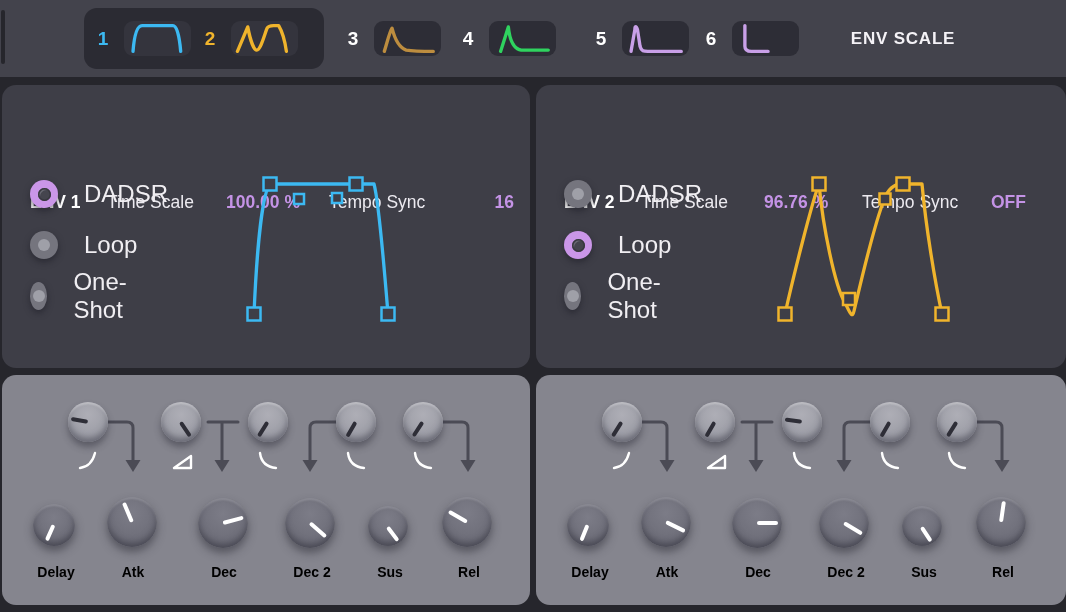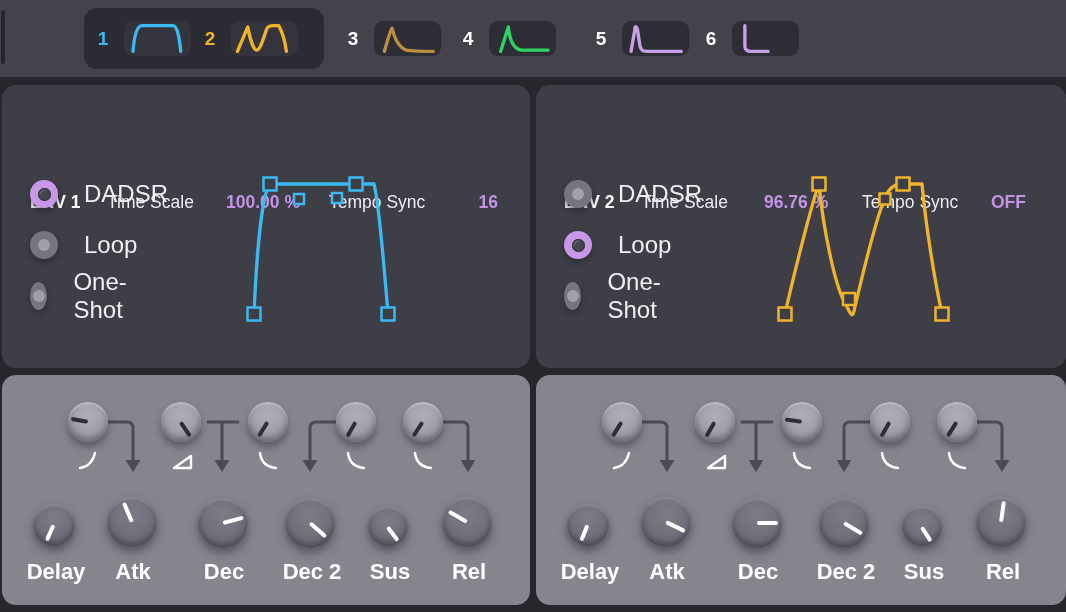--- a/index.html
+++ b/index.html
@@ -54,21 +54,21 @@
       background:radial-gradient(circle at 50% 32%, #aeaeb6, #999aa3 78%);
       box-shadow:0 5px 7px rgba(40,40,50,.45), inset 0 -4px 6px rgba(66,66,78,.55), inset 0 2px 2px rgba(255,255,255,.35);}
   .bk{background:radial-gradient(circle at 50% 32%, #7c7c87, #6b6b76 78%);
       box-shadow:0 5px 8px rgba(40,40,50,.5), inset 0 -4px 6px rgba(48,48,58,.55), inset 0 2px 2px rgba(255,255,255,.2);}
   .pointer{position:absolute;left:calc(50% - 1.8px);width:3.6px;border-radius:2px;transform-origin:50% 100%;}
   .tk .pointer{top:3px;height:17px;background:#2e2e37;}
   .bk .pointer{background:#fff;}
   .bk.big .pointer{top:4px;height:21px;width:4px;left:calc(50% - 2px);}
   .bk.small .pointer{top:4px;height:17px;}
   .knob-label{position:absolute;top:184px;height:26px;line-height:26px;text-align:right;
-              color:#ffffff;font-size:22px;font-weight:600;white-space:nowrap;transform:translateX(-50%);}
+              color:#000000;font-size:14px;font-weight:600;white-space:nowrap;transform:translateX(-50%);}
 </style>
 </head>
 <body>
 
 <div class="screen">
 
   <header class="topbar">
     <div class="left-accent"></div>
     <div class="tab-group"></div>
 
@@ -114,28 +114,29 @@
     </div>
     <div class="tab" style="left:702px">
       <span class="tab-num">6</span>
       <span class="thumb">
         <svg viewBox="0 0 52 26">
             <path d="M10,3 L10,19 C10,22 12,23 15,23 L28,23" stroke="#c9a0e8"></path>
           </svg>
       </span>
     </div>
 
+    <div class="env-scale">ENV SCALE</div>
   </header>
 
   <section class="panel main-panel p1">
     <span class="hdr title" style="left:28px">ENV 1</span>
     <span class="hdr" style="left:105px">Time Scale</span>
     <span class="hdr val" style="left:224px">100.00 %</span>
     <span class="hdr" style="left:327px">Tempo Sync</span>
-    <span class="hdr val" style="right:32px">16</span>
+    <span class="hdr val" style="right:16px">16</span>
 
     <div class="modes">
       <div class="mode-row" style="top:95px">
         <span class="radio selected"></span>
         <span class="mode-label">DADSR</span>
       </div>
       <div class="mode-row" style="top:146px">
         <span class="radio"></span>
         <span class="mode-label">Loop</span>
       </div>

